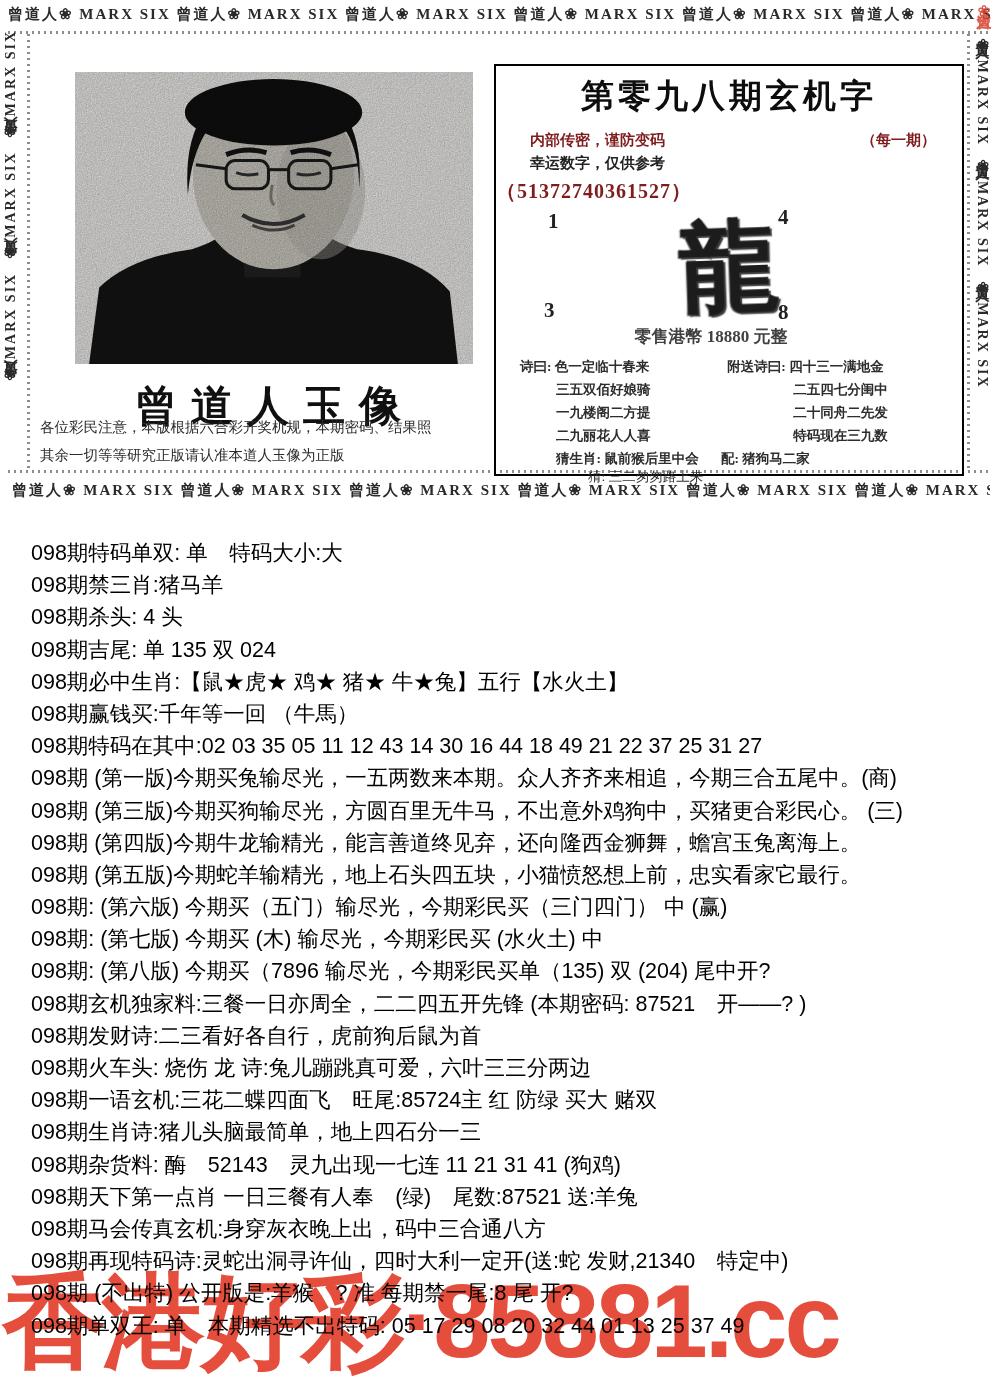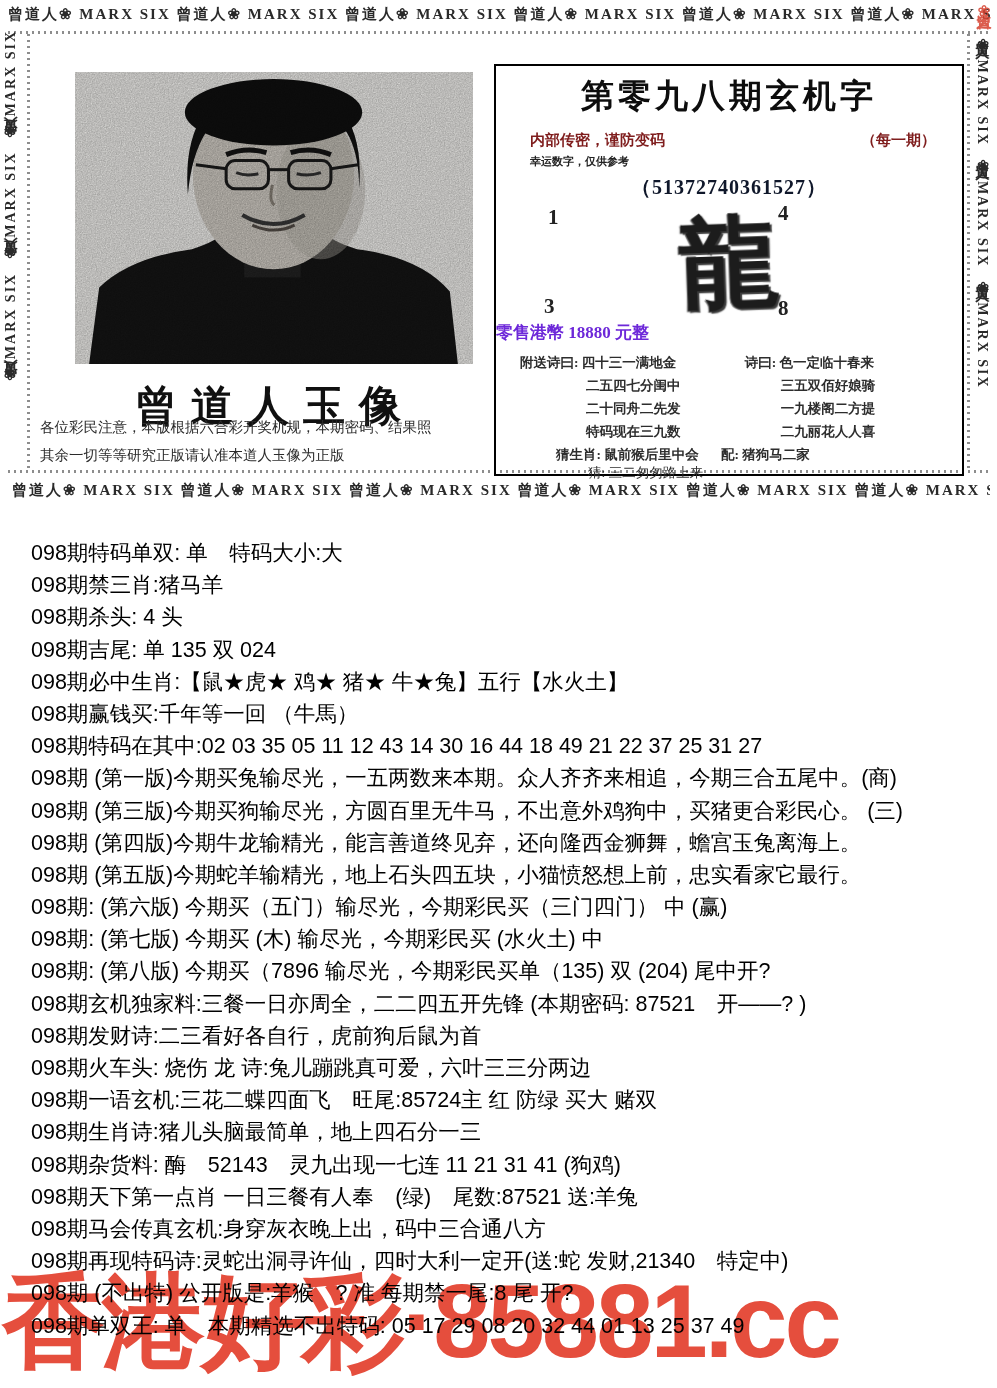--- a/index.html
+++ b/index.html
@@ -26,30 +26,30 @@
   .photo{position:absolute;left:75px;top:72px;width:398px;height:292px;}
   .caption{position:absolute;left:55px;top:378px;width:440px;text-align:center;
            font-family:"Liberation Serif",serif;font-size:42px;font-weight:700;letter-spacing:14px;color:#101010;}
   .notes{position:absolute;left:40px;top:414px;width:460px;font-family:"Liberation Serif",serif;
          font-size:14.5px;line-height:1.9;color:#2b2b2b;}
   
   .mbox{position:absolute;left:494px;top:56px;width:470px;height:412px;border:2px solid #000;
         box-sizing:border-box;font-family:"Liberation Serif",serif;margin-top:8px;}
   .mbox-title{margin-top:8px;text-align:center;font-size:33px;font-weight:700;letter-spacing:4px;color:#0d0d0d;}
   .mbox-subrow{display:flex;justify-content:space-between;margin:12px 26px 0 34px;font-size:15px;font-weight:700;color:#7f1d1d;}
-  .mbox-subrow2{margin:4px 26px 0 34px;font-size:11px;font-weight:700;color:#222;}
-  .lucky{text-align:center;font-size:20px;font-weight:700;letter-spacing:1px;margin-top:5px;color:#0f172a;}
+  .mbox-subrow2{margin:4px 26px 0 34px;font-size:15px;font-weight:700;color:#222;}
+  .lucky{text-align:left;font-size:20px;font-weight:700;letter-spacing:1px;margin-top:5px;color:#7f1d1d;}
   .glyph-wrap{position:relative;height:116px;margin-top:2px;}
   .glyph{position:absolute;left:50%;top:-6px;transform:translateX(-50%) rotate(-2deg);
          font-size:100px;font-weight:700;color:#1c1c1c;filter:blur(.6px);
          text-shadow:2px 2px 1px #3c3c3c,-1px 1px 1px #555;}
   .cnum{position:absolute;font-size:21px;font-weight:700;color:#222;}
   .cnum.tl{left:52px;top:2px;} .cnum.tr{left:282px;top:-2px;}
   .cnum.bl{left:48px;bottom:0;} .cnum.br{left:282px;bottom:-2px;}
-  .price{text-align:left;margin-right:36px;font-size:17px;font-weight:700;color:#6d28d9;margin-top:2px;}
+  .price{text-align:center;margin-right:36px;font-size:17px;font-weight:700;color:#404040;margin-top:2px;}
   .poems{display:flex;margin:8px 10px 0 24px;font-size:13.5px;line-height:1.7;color:#2d2d2d;font-weight:700;}
   .poem-col{width:52%;} .poem-col.right{width:48%;}
   .poem-col div:not(:first-child){padding-left:66px;}
   .poem-col.right div:not(:first-child){padding-left:36px;}
   .guess-row{display:flex;margin:2px 10px 0 60px;font-size:13.5px;font-weight:700;color:#2d2d2d;gap:22px;}
   .guess-row2{margin:0 10px 0 92px;font-size:13.5px;font-weight:400;color:#2d2d2d;}
   
   .body-lines{position:absolute;left:31px;top:537px;width:976px;}
   .body-line{height:32.2px;line-height:32.2px;font-size:21.5px;white-space:nowrap;
              color:#000;letter-spacing:0;overflow:hidden;}
@@ -127,31 +127,31 @@
     <div class="lucky">（51372740361527）</div>
     <div class="glyph-wrap">
       <span class="cnum tl">1</span>
       <span class="cnum tr">4</span>
       <span class="glyph">龍</span>
       <span class="cnum bl">3</span>
       <span class="cnum br">8</span>
     </div>
     <div class="price">零售港幣 18880 元整</div>
     <div class="poems">
+      <div class="poem-col right">
+          <div>诗曰: 色一定临十春来</div>
+          <div>三五双佰好娘骑</div>
+          <div>一九楼阁二方提</div>
+          <div>二九丽花人人喜</div>
+        </div>
       <div class="poem-col">
           <div>附送诗曰: 四十三一满地金</div>
           <div>二五四七分闺中</div>
           <div>二十同舟二先发</div>
           <div>特码现在三九数</div>
-        </div>
-      <div class="poem-col right">
-          <div>诗曰: 色一定临十春来</div>
-          <div>三五双佰好娘骑</div>
-          <div>一九楼阁二方提</div>
-          <div>二九丽花人人喜</div>
         </div>
     </div>
     <div class="guess-row">
       <span>猜生肖: 鼠前猴后里中会</span>
       <span>配: 猪狗马二家</span>
     </div>
     <div class="guess-row2">猜: 三二匆匆路上来</div>
   </div>
 
   <div class="body-lines">

